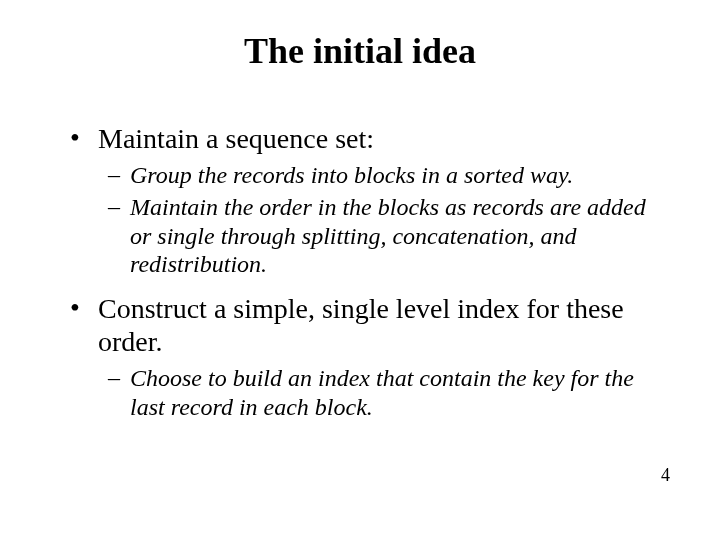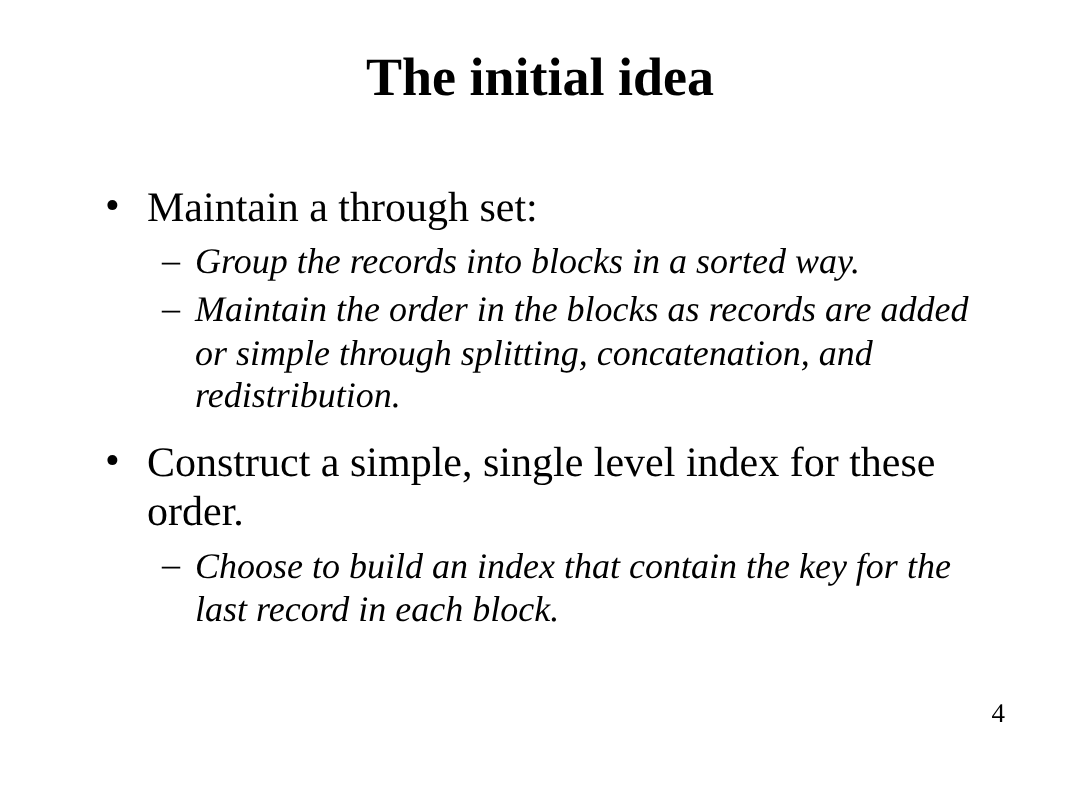--- a/index.html
+++ b/index.html
@@ -74,30 +74,30 @@
 </head>
 <body>
 
 <div class="slide">
   <div class="title">The initial idea</div>
 
   <div class="body">
 
     <div class="l1">
       <div class="bul">•</div>
-      <div class="txt">Maintain a through set:</div>
+      <div class="txt">Maintain a sequence set:</div>
     </div>
     <div class="sub">
       <div class="l2">
         <div class="bul">–</div>
         <div class="txt">Group the records into blocks in a sorted way.</div>
       </div>
       <div class="l2">
         <div class="bul">–</div>
-        <div class="txt">Maintain the order in the blocks as records are added or simple through splitting, concatenation, and redistribution.</div>
+        <div class="txt">Maintain the order in the blocks as records are added or single through splitting, concatenation, and redistribution.</div>
       </div>
     </div>
 
     <div class="l1">
       <div class="bul">•</div>
       <div class="txt">Construct a simple, single level index for these order.</div>
     </div>
     <div class="sub">
       <div class="l2">
         <div class="bul">–</div>

